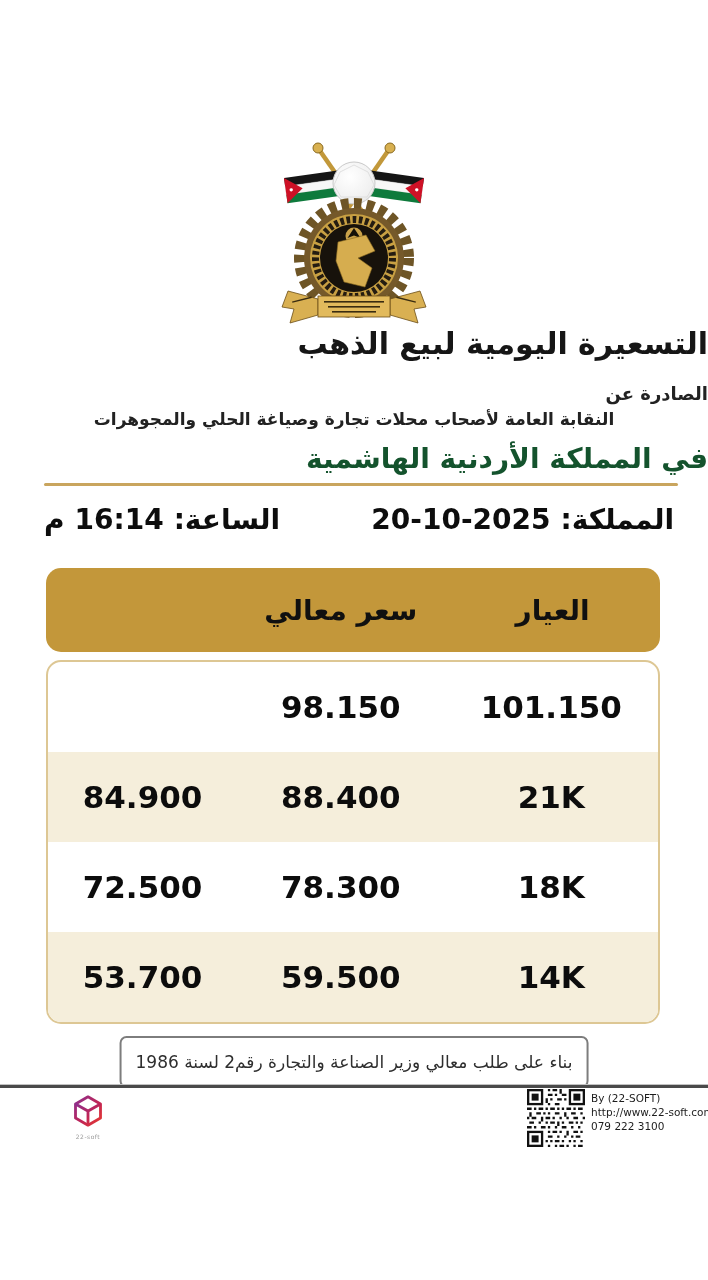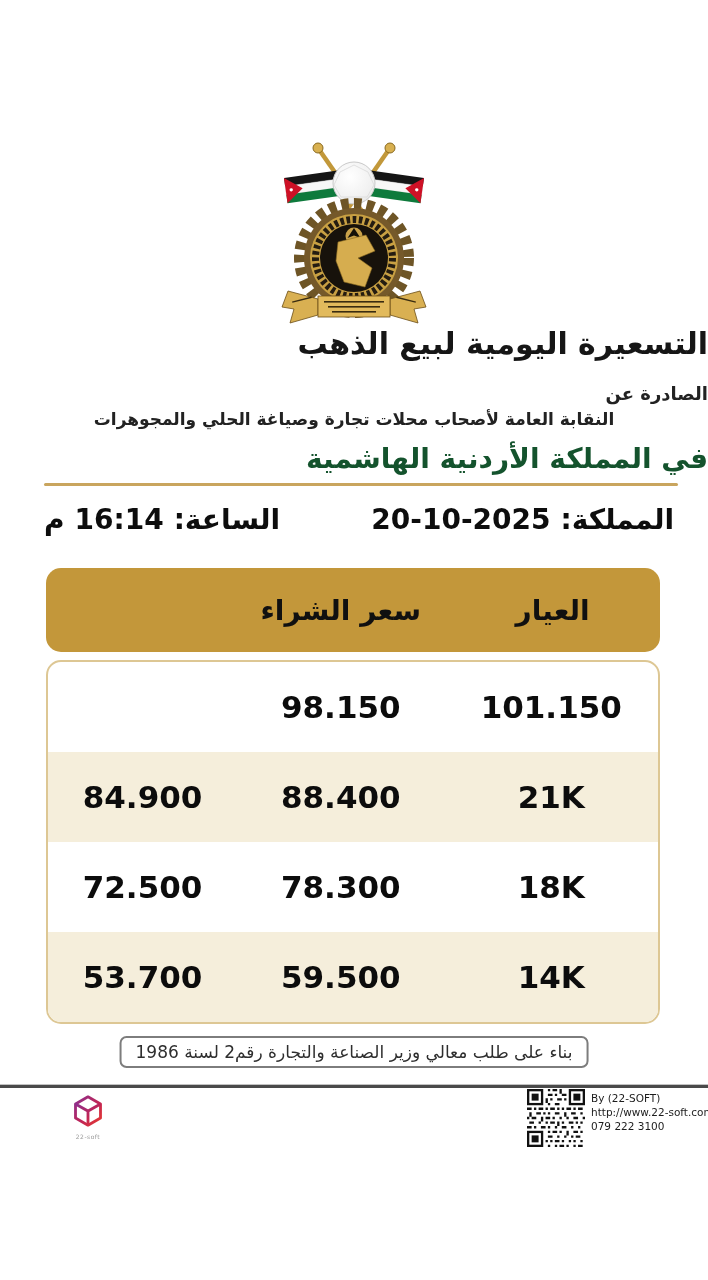--- a/index.html
+++ b/index.html
@@ -37,21 +37,21 @@
   }
   .trow {
     height:90px; display:grid; grid-template-columns:35% 34% 31%; direction:rtl;
     align-items:center; text-align:center; font-size:31px; font-weight:bold; color:#0c0c0c;
   }
   .trow.alt { background:#f5eedb; }
 
   
   .note-box {
     top:1036px; left:50%; transform:translateX(-50%);
-    border:2px solid #7d7d7d; border-radius:7px; padding:4px 14px;
+    border:2px solid #7d7d7d; border-radius:7px; padding:14px 14px;
     font-size:17px; color:#2e2e2e; direction:rtl; white-space:nowrap; background:#fff;
   }
 
   
   .footer-rule { top:1084px; left:0; width:708px; height:4px;
                  border-top:1px solid #c2c2c2; background:#4a4a4a; }
   .footer-left { top:1094px; left:58px; width:60px; text-align:center; }
   .footer-left .caption { font-size:6px; color:#9a9a9a; margin-top:1px; letter-spacing:.5px; }
   .footer-right { top:1089px; left:527px; display:flex; gap:6px; align-items:flex-start; direction:ltr; }
   .qr-text { font-size:10.5px; line-height:14px; color:#1c1c1c; font-weight:500; white-space:nowrap; padding-top:2px; }
@@ -131,21 +131,21 @@
   <div class="dt-group">
     <span>الساعة:</span>
     <span dir="ltr">16:14</span>
     <span>م</span>
   </div>
 </div>
 
 <div class="abs price-table">
   <div class="thead">
     <div>العيار</div>
-    <div>سعر الشراء</div>
+    <div>سعر معالي</div>
   </div>
   <div class="tbody">
     <div class="trow">
       <div>101.150</div>
       <div>98.150</div>
     </div>
     <div class="trow alt">
       <div>21K</div>
       <div>88.400</div>
       <div>84.900</div>

